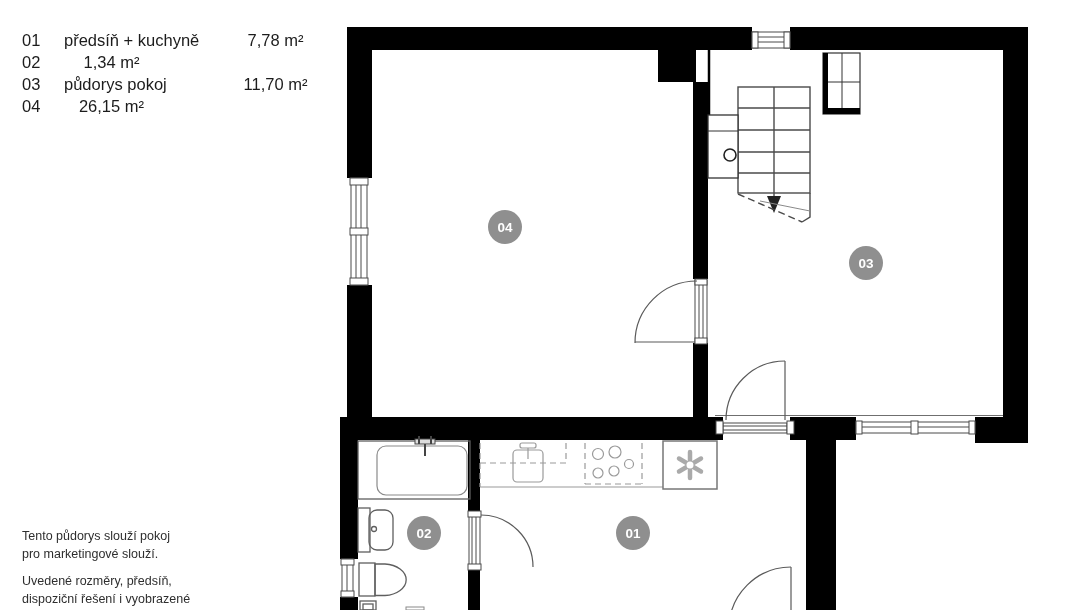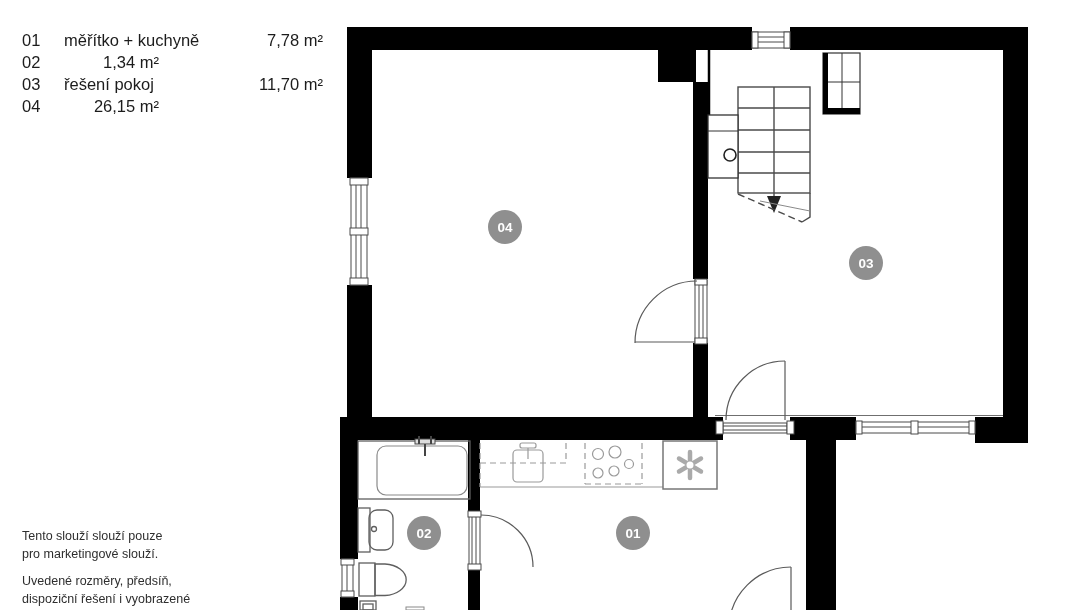--- a/index.html
+++ b/index.html
@@ -4,21 +4,21 @@
 <style>
   html,body{margin:0;padding:0;}
   body{
     width:1067px;height:610px;position:relative;overflow:hidden;
     background:#ffffff;font-family:"Liberation Sans",sans-serif;color:#1c1c1c;
   }
   .legend{position:absolute;left:22px;top:29px;width:301px;font-size:16.5px;line-height:22px;}
   .legend-row{display:flex;}
   .legend-num{width:42px;}
   .legend-label{flex:1;}
-  .legend-area{width:95px;text-align:right;white-space:nowrap;}
+  .legend-area{width:95px;text-align:center;white-space:nowrap;}
   .disclaimer{position:absolute;left:22px;top:528px;font-size:12.5px;line-height:17.5px;color:#2e2e2e;width:260px;}
   .disclaimer p{margin:0;}
   .disclaimer p + p{margin-top:10px;}
   svg#plan{position:absolute;left:0;top:0;}
   .wall{fill:#000000;stroke:none;}
   .thin{stroke:#6f6f6f;stroke-width:1;fill:none;}
   .stair{stroke:#4a4a4a;stroke-width:1.4;fill:none;}
   .win{stroke:#4a4a4a;stroke-width:1;fill:#ffffff;}
   .winline{stroke:#4a4a4a;stroke-width:1;fill:none;}
   .door{stroke:#5a5a5a;stroke-width:1.2;fill:none;}
@@ -27,41 +27,41 @@
   .bath{stroke:#5f5f5f;stroke-width:1.3;fill:none;}
   .badge{fill:#8f8f8f;}
   .badge-txt{fill:#ffffff;font-size:13.5px;font-weight:bold;text-anchor:middle;font-family:"Liberation Sans",sans-serif;}
 </style>
 </head>
 <body>
 
 <div class="legend">
   <div class="legend-row">
     <span class="legend-num">01</span>
-    <span class="legend-label">měřítko + kuchyně</span>
+    <span class="legend-label">předsíň + kuchyně</span>
     <span class="legend-area">7,78 m²</span>
   </div>
   <div class="legend-row">
     <span class="legend-num">02</span>
     <span class="legend-area">1,34 m²</span>
   </div>
   <div class="legend-row">
     <span class="legend-num">03</span>
-    <span class="legend-label">řešení pokoj</span>
+    <span class="legend-label">půdorys pokoj</span>
     <span class="legend-area">11,70 m²</span>
   </div>
   <div class="legend-row">
     <span class="legend-num">04</span>
     <span class="legend-area">26,15 m²</span>
   </div>
 </div>
 
 <div class="disclaimer">
   <p>
-    <span>Tento slouží slouží pouze</span><br>
+    <span>Tento půdorys slouží pokoj</span><br>
     <span>pro marketingové slouží.</span>
   </p>
   <p>
     <span>Uvedené rozměry, předsíň,</span><br>
     <span>dispoziční řešení i vyobrazené</span><br>
     <span>zařízení mají pouze ilustrativní</span>
   </p>
 </div>
 
 <svg id="plan" width="1067" height="610" viewBox="0 0 1067 610">

